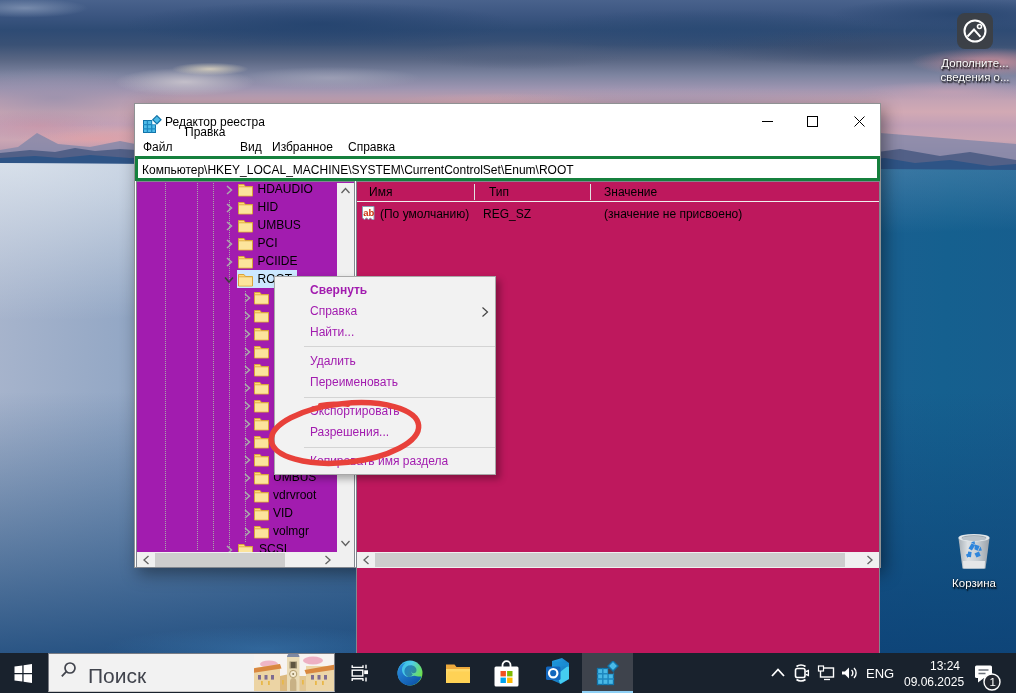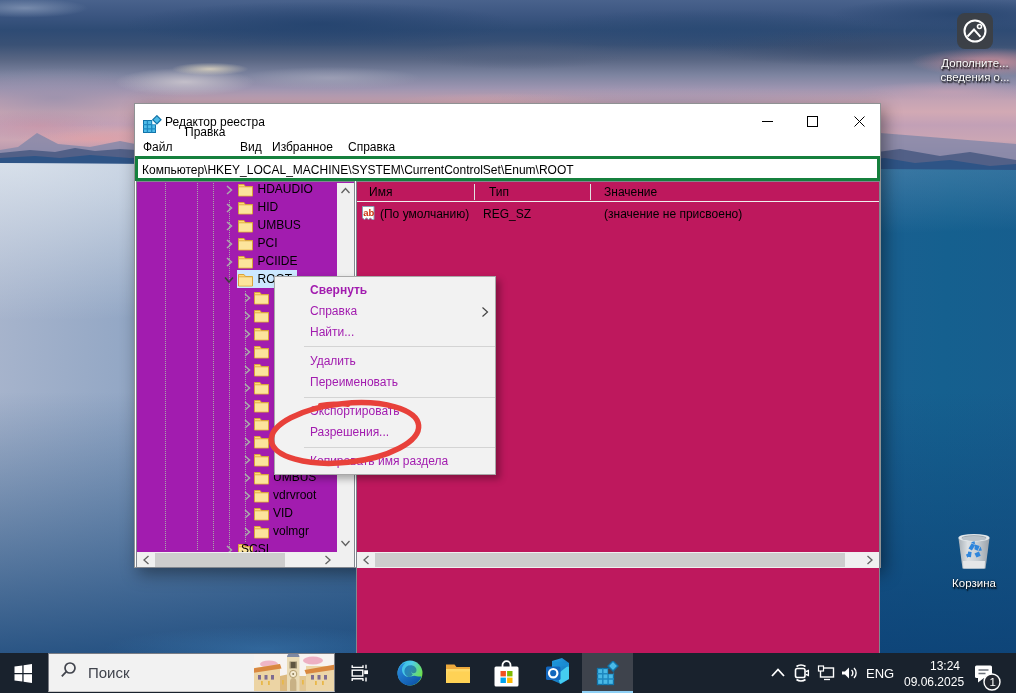--- a/index.html
+++ b/index.html
@@ -395,21 +395,21 @@
         </svg>
 <div class="abs" style="left:136px;top:339.5px;height:18px;line-height:18px;white-space:nowrap">volmgr</div>
 <svg class="abs" style="left:86.5px;top:362.5px" width="10" height="10">
           <path d="M3,1 l4.5,4 -4.5,4" fill="none" stroke="#acacac" stroke-width="1.5"></path>
         </svg>
 <svg class="abs" style="left:101px;top:360.5px" width="16" height="14">
           <path d="M0.5,1.5 h5.5 l1.5,2 h7 v9.5 h-14 Z" fill="#ffd978" stroke="#d9a43c" stroke-width="1"></path>
           <rect x="1" y="4" width="13" height="8.5" fill="#fce49c"></rect>
           <path d="M0.5,3.8 h14" stroke="#d9a43c" stroke-width="0.8"></path>
         </svg>
-<div class="abs" style="left:104px;top:357.5px;height:18px;line-height:18px;white-space:nowrap">SCSI</div>
+<div class="abs" style="left:122px;top:357.5px;height:18px;line-height:18px;white-space:nowrap">SCSI</div>
 <div class="abs" style="left:200px;top:1px;width:17px;height:369px;background:#f0f0f0">
           <svg class="abs" style="left:0;top:0" width="17" height="17">
             <path d="M4.5,10 l4,-4.5 4,4.5" fill="none" stroke="#606060" stroke-width="1.3"></path>
           </svg>
           <svg class="abs" style="left:0;top:352px" width="17" height="17">
             <path d="M4.5,6 l4,4.5 4,-4.5" fill="none" stroke="#606060" stroke-width="1.3"></path>
           </svg>
         </div>
 <div class="abs" style="left:0px;top:370px;width:218px;height:16px;background:#f0f0f0">
           <svg class="abs" style="left:2px;top:0" width="16" height="16">
@@ -473,21 +473,21 @@
           <polygon points="9.6,1.3 18,0.1 18,8.9 9.6,8.9"></polygon>
           <polygon points="0.5,10.2 8.3,10.2 8.3,17.6 0.5,16.5"></polygon>
           <polygon points="9.6,10.2 18,10.2 18,19 9.6,17.8"></polygon>
         </g>
       </svg>
 <div class="abs" style="left:48px;top:0;width:287px;height:39px;background:#f2f2f2;border:1px solid #7a7d85;border-bottom:1px solid #c8c8c8">
 <svg width="22" height="22" class="abs" style="left:9px;top:7px">
           <circle cx="12" cy="7" r="5" fill="none" stroke="#41444d" stroke-width="1.7"></circle>
           <path d="M8.3,10.7 L3.8,15.3" stroke="#41444d" stroke-width="1.8"></path>
         </svg>
-<span class="abs" style="left:39px;top:10px;font-size:15px;color:#41444d">Поиск</span>
+<span class="abs" style="left:39px;top:10px;font-size:21px;color:#41444d">Поиск</span>
 <svg width="80" height="37" class="abs" style="right:0;top:0">
 <rect x="0" y="0" width="80" height="37" fill="#f6f3f1"></rect>
 <ellipse cx="15" cy="10" rx="9" ry="3.6" fill="#efb6c7"></ellipse>
 <ellipse cx="59" cy="6.5" rx="10" ry="4" fill="#edb0c3"></ellipse>
 <rect x="0" y="31" width="80" height="6" fill="#8d7f96"></rect>
 <polygon points="0,14 26,10 26,37 0,37" fill="#ecd4a4"></polygon>
 <polygon points="-1,14.5 26,10 27.5,14.5 -1,19" fill="#d98840"></polygon>
 <rect x="52" y="12" width="28" height="25" fill="#ecd6a8"></rect>
 <polygon points="50.5,16 81,10.5 81,15.5 52,20" fill="#d98840"></polygon>
 <g fill="#6b5b8e" opacity="0.85">

